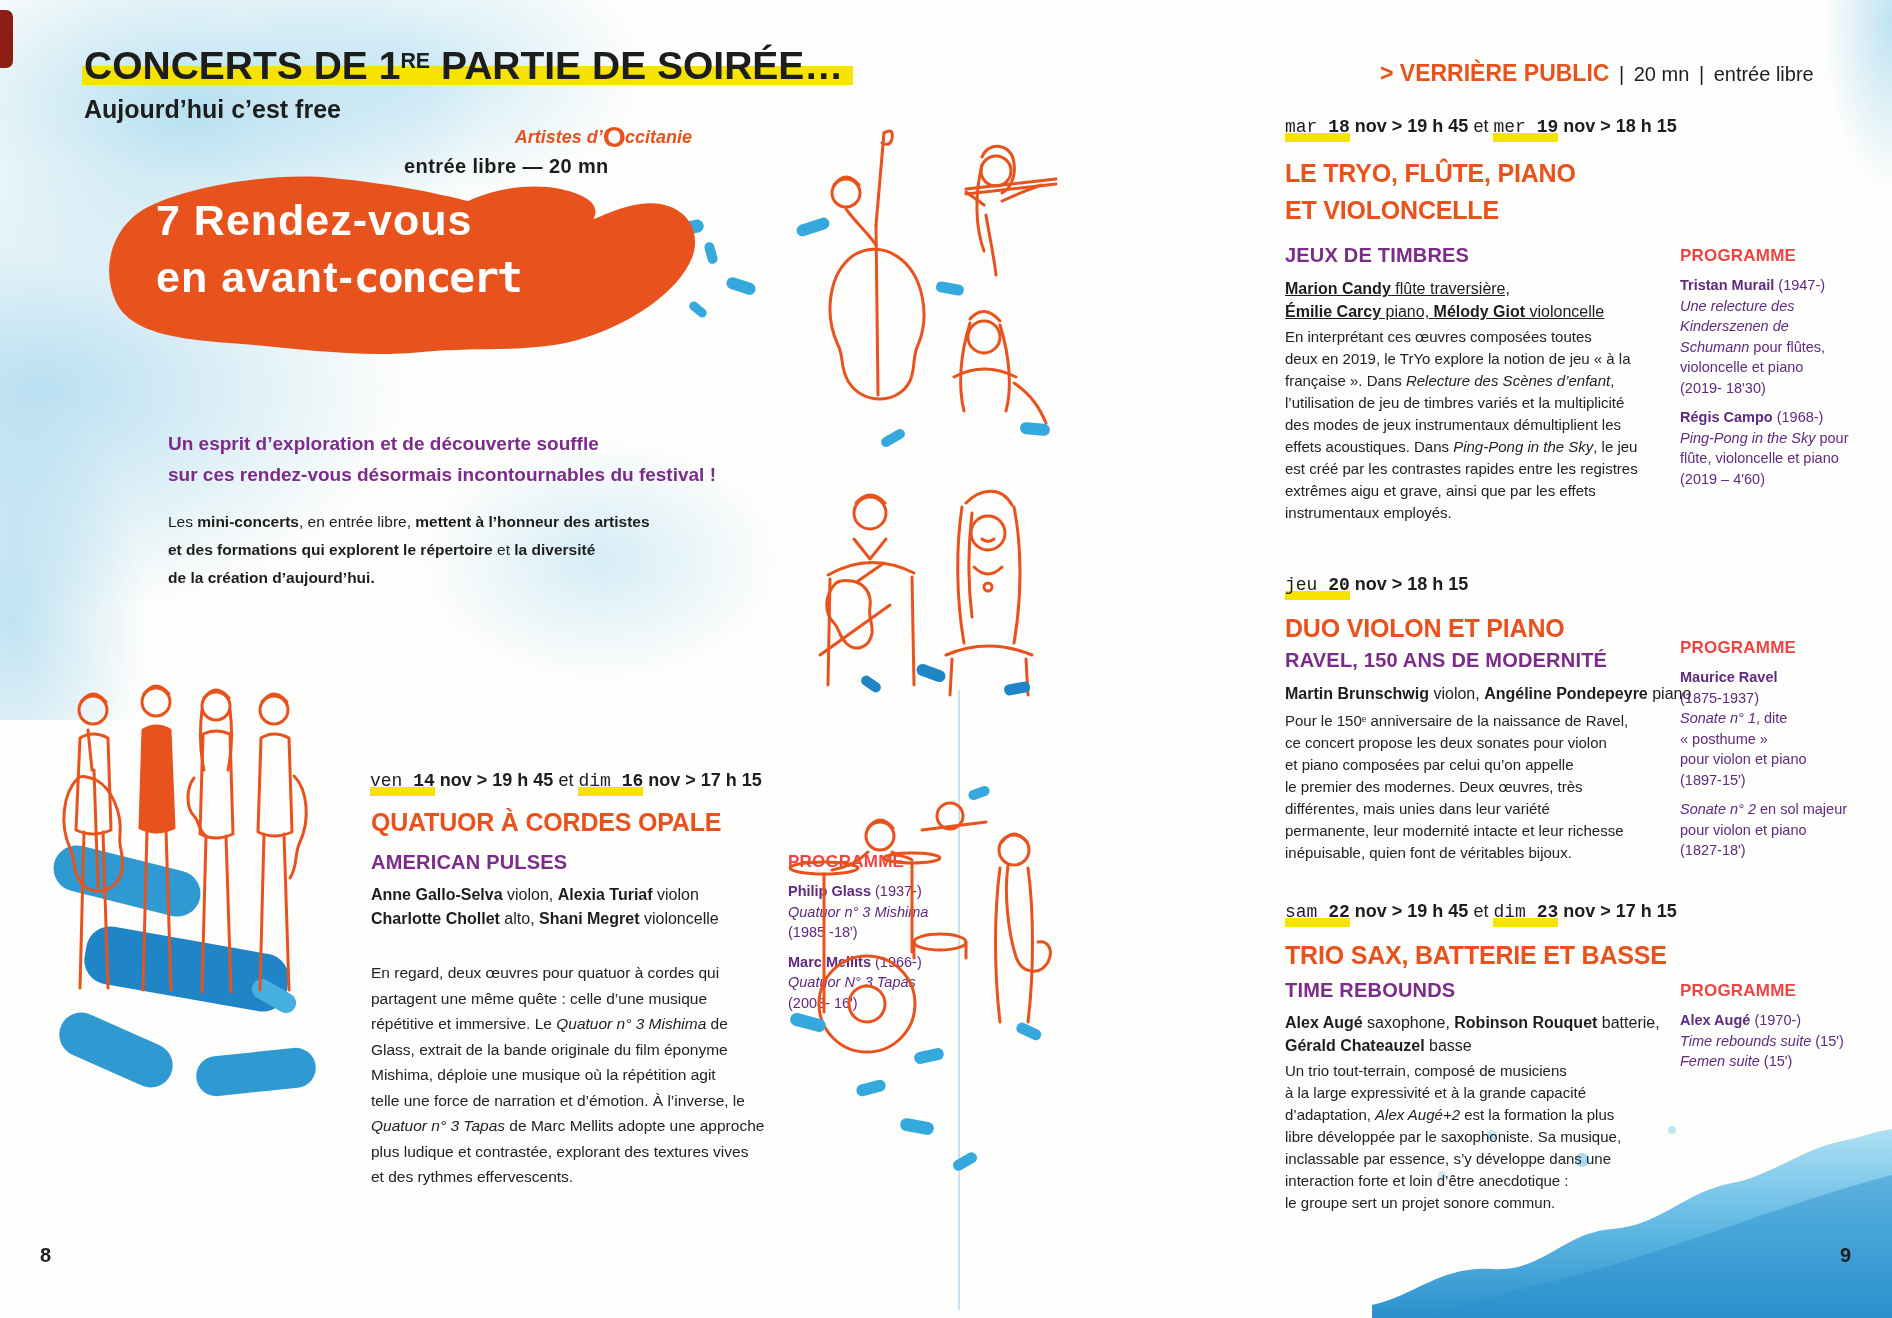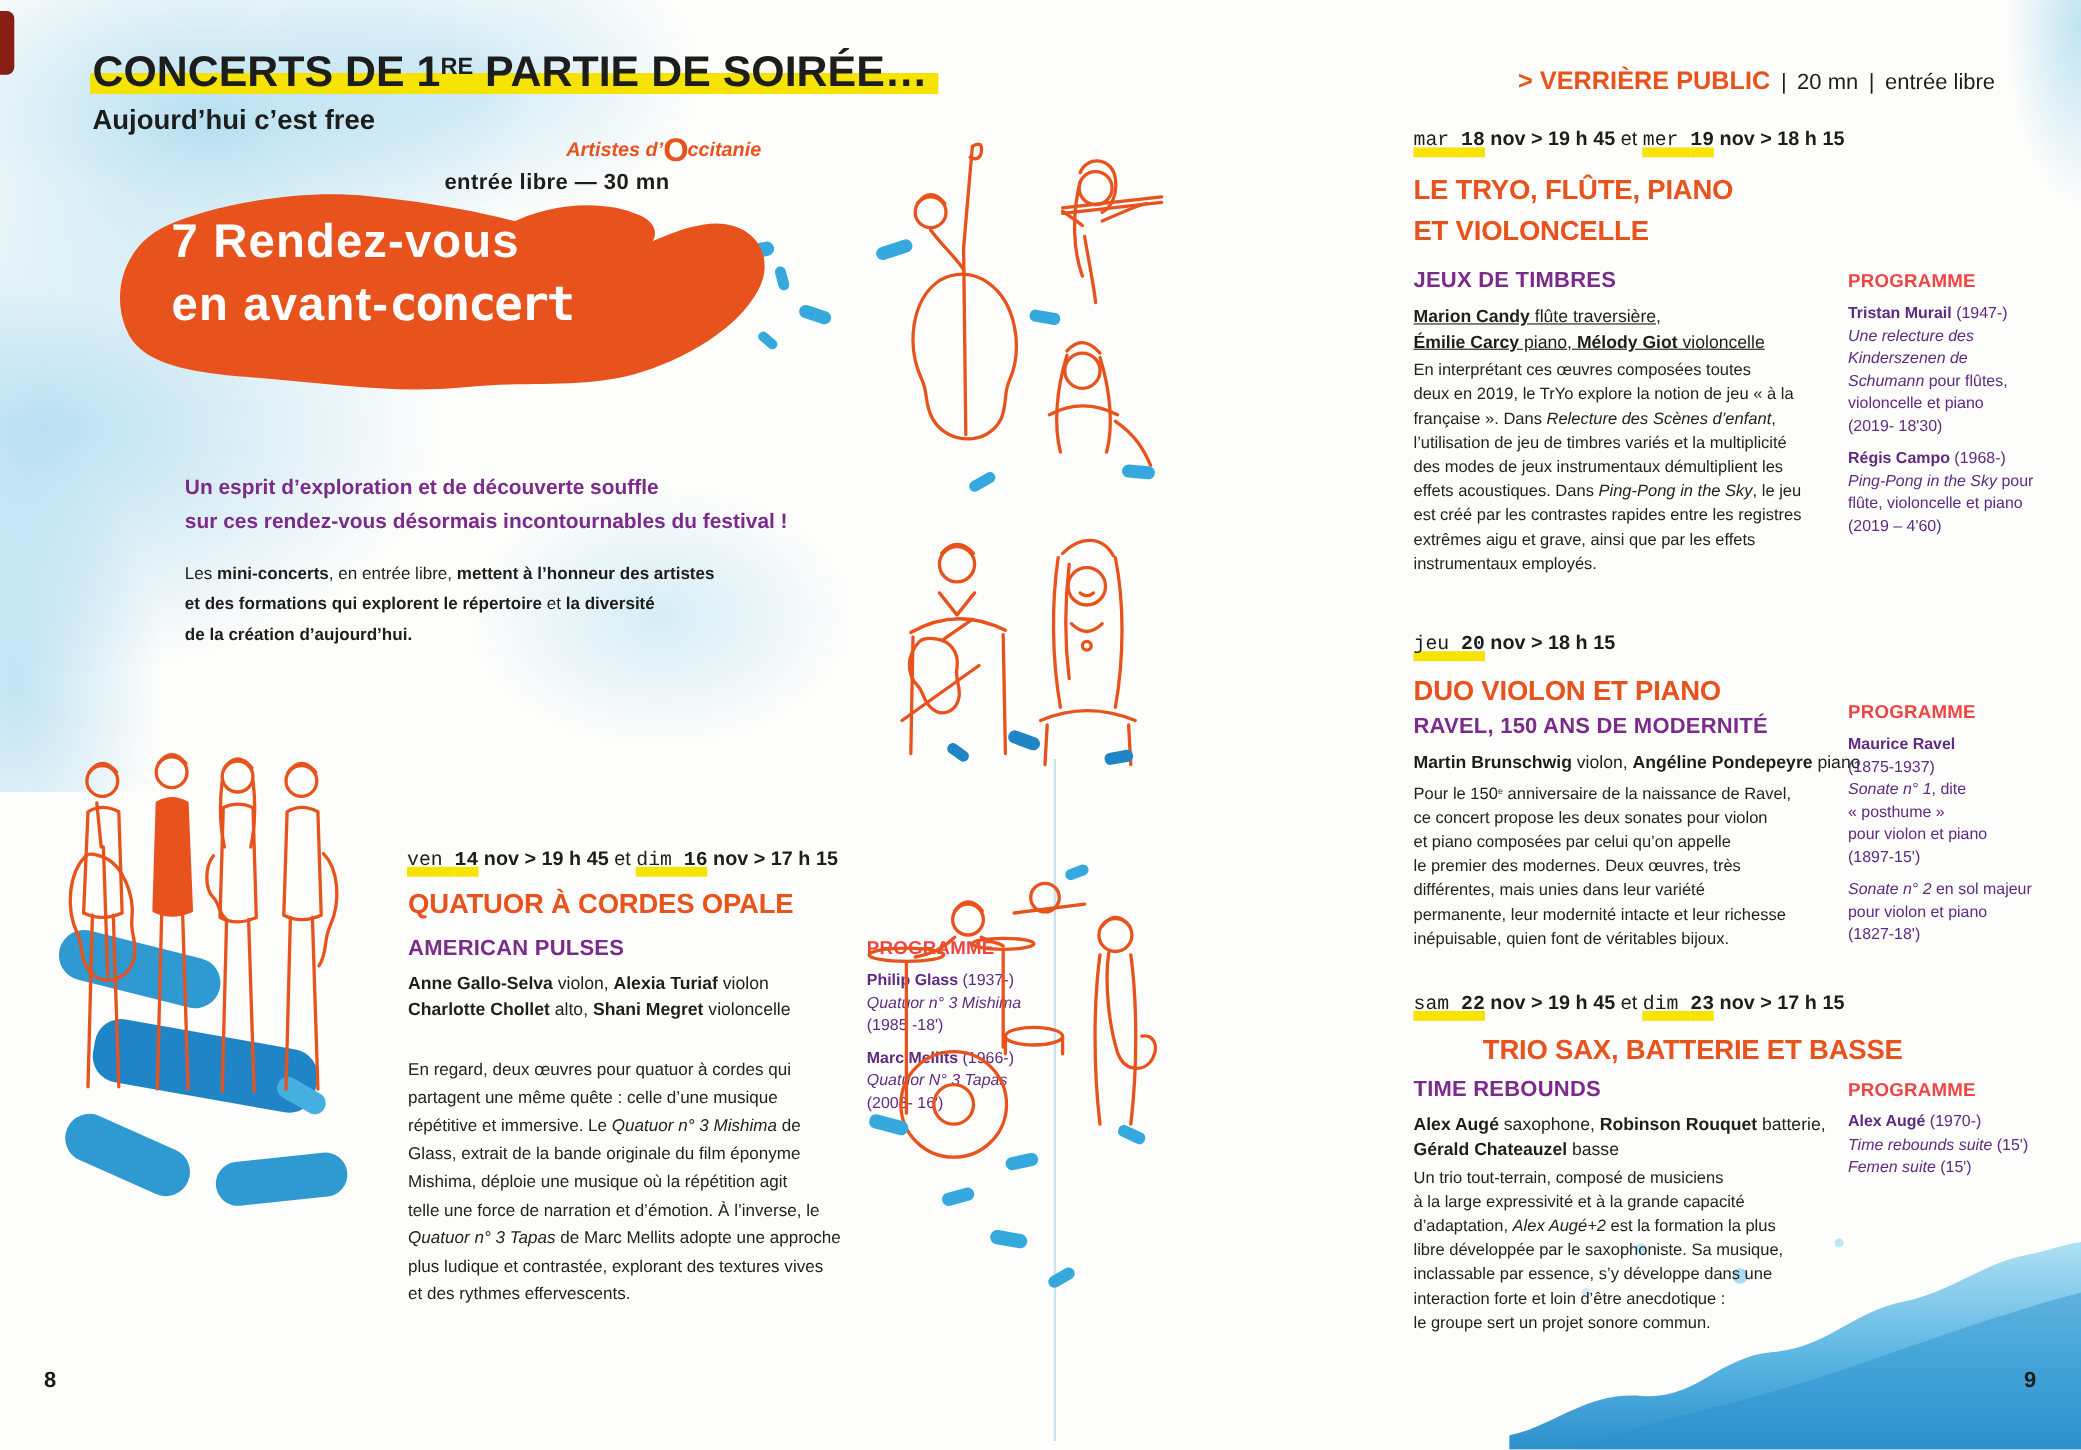--- a/index.html
+++ b/index.html
@@ -58,21 +58,21 @@
   #venue{left:1380px;top:60px;font-size:20px;white-space:nowrap;}
   #venue .b{font-weight:800;font-size:23px;}
   .dA{left:1285px;top:116px;} .tA{left:1285px;top:155px;line-height:37px;}
   .sA{left:1285px;top:244px;} .aA{left:1285px;top:277px;line-height:23px;text-decoration:underline;}
   .bA{left:1285px;top:326px;width:400px;}
   .pA{left:1680px;top:246px;width:205px;}
   .dB{left:1285px;top:574px;} .tB{left:1285px;top:614px;}
   .sB{left:1285px;top:649px;} .aB{left:1285px;top:682px;}
   .bB{left:1285px;top:709px;width:400px;}
   .pB{left:1680px;top:638px;width:208px;}
-  .dC{left:1285px;top:901px;} .tC{left:1348px;top:941px;text-align:center;}
+  .dC{left:1285px;top:901px;} .tC{left:1285px;top:941px;text-align:center;}
   .sC{left:1285px;top:979px;} .aC{left:1285px;top:1011px;line-height:23px;}
   .bC{left:1285px;top:1060px;width:400px;}
   .pC{left:1680px;top:981px;width:208px;}
   #pn9{left:1840px;top:1244px;font-size:20px;font-weight:700;}
   .illus{position:absolute;}
 </style>
 </head>
 <body>
 
 <div class="spread">
@@ -109,21 +109,21 @@
   <div class="dab" style="left:726px;top:280px;width:30px;height:12px;transform:rotate(18deg);"></div>
   <div class="dab" style="left:688px;top:305px;width:20px;height:9px;transform:rotate(40deg);"></div>
 
   <div class="dab" style="left:856px;top:1082px;width:30px;height:12px;transform:rotate(-15deg);"></div>
   <div class="dab" style="left:900px;top:1120px;width:34px;height:13px;transform:rotate(10deg);"></div>
   <div class="dab" style="left:952px;top:1156px;width:26px;height:11px;transform:rotate(-30deg);"></div>
 
   <h1 class="abs" id="title" style="margin:0;"><span class="hl"><span>CONCERTS DE 1</span><span class="sup">RE</span><span> PARTIE DE SOIRÉE…</span></span></h1>
   <div class="abs" id="subtitle">Aujourd’hui c’est free</div>
   <div class="abs" id="artistes"><span class="i">Artistes d’</span><span class="bigO">O</span><span class="i">ccitanie</span></div>
-  <div class="abs" id="entryinfo">entrée libre — 30 mn</div>
+  <div class="abs" id="entryinfo">entrée libre — 20 mn</div>
 
   <div class="abs" id="blob">
     <svg width="628" height="218" viewBox="0 0 628 218">
       <path fill="#e8521c" d="M58 66 C20 84 8 128 24 162 C40 196 96 200 150 204 C210 209 268 218 330 212 C392 206 442 214 492 198 C540 183 586 152 600 118 C612 86 588 58 548 64 C516 69 500 84 470 88 C436 92 420 72 380 62 C340 52 300 44 240 38 C180 32 100 46 58 66 Z"></path>
       <path fill="#e8521c" d="M350 78 C386 46 452 38 490 56 C512 66 506 86 480 92 C444 101 398 100 368 90 C354 85 344 84 350 78 Z"></path>
     </svg>
     <div id="blobl1">7 Rendez-vous</div>
     <div id="blobl2"><span>en avant-</span><span class="alt">concert</span></div>
   </div>
 

